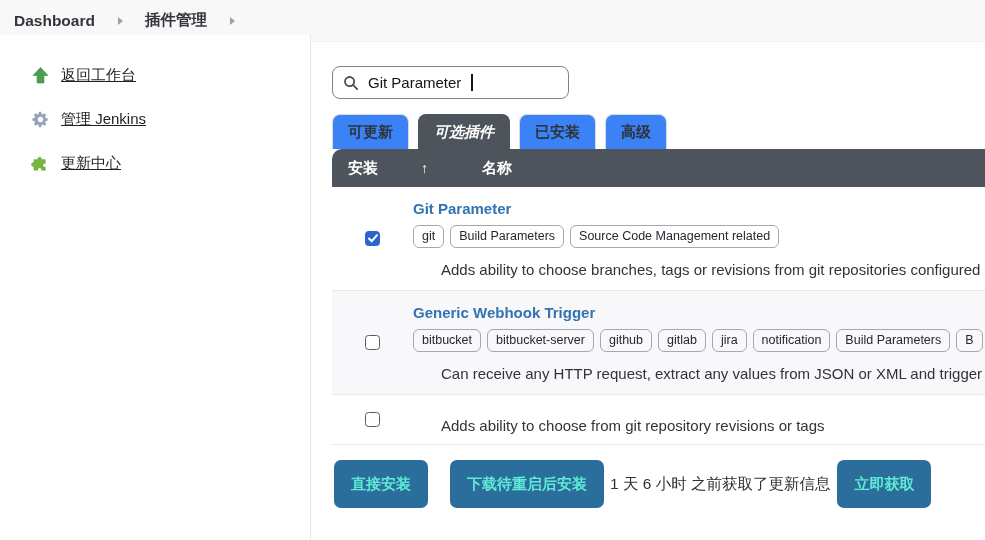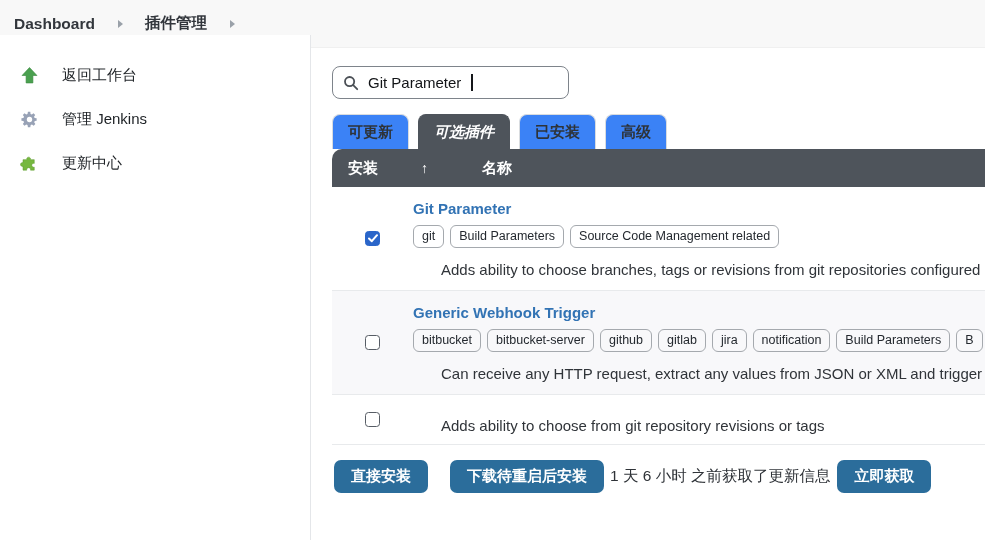--- a/index.html
+++ b/index.html
@@ -1,29 +1,29 @@
 <!DOCTYPE html>
 <html><head>
 <meta charset="utf-8">
 <style>
   * { margin:0; padding:0; box-sizing:border-box; }
   html,body { width:985px; height:540px; overflow:hidden; background:#fff;
     font-family:"Liberation Sans","DejaVu Sans",sans-serif; }
 
   
-  .breadcrumb-bar { height:48px; background:#f8f8f8; border-bottom:1px solid #f0f0f0;
+  .breadcrumb-bar { height:42px; background:#f8f8f8; border-bottom:1px solid #f0f0f0;
     display:flex; align-items:center; padding-left:14px; }
   .crumb { font-weight:bold; font-size:15.5px; color:#32363c; text-decoration:none; cursor:pointer; }
   .crumb-sep { margin:0 21px; display:flex; align-items:center; }
 
   
   .sidebar { position:absolute; top:35px; left:0; width:311px; bottom:0;
     background:#fff; border-right:1px solid #e4e6e9; padding-top:18px; }
-  .side-item { display:flex; align-items:center; gap:23px; padding-left:19px;
-    height:44px; font-size:15px; color:#1d2125; cursor:pointer; }
+  .side-item { display:flex; align-items:center; gap:11px; padding-left:30px;
+    height:44px; font-size:15px; color:#1d2125; cursor:pointer;text-decoration:underline; }
   .side-item .ico { width:20px; height:20px; display:flex; align-items:center; justify-content:center; }
 
   
   .main { position:absolute; top:35px; left:312px; right:0; bottom:0; }
 
   .search-wrap { margin:31px 0 0 20px; width:237px; height:33px;
     border:1.7px solid #7e848b; border-radius:8px; display:flex; align-items:center;
     padding:0 10px; gap:9px; background:#fff; }
   .search-text { font-size:15px; color:#121417; }
   .caret { width:1.3px; height:17px; background:#15171a; margin-left:1px; }
@@ -53,21 +53,21 @@
     font-family:"Liberation Sans","DejaVu Sans",sans-serif; cursor:pointer;text-align:center; }
   .desc { margin:13px 0 0 28px; font-size:15px; color:#303439; white-space:nowrap; }
   .row:last-child .desc { margin-top:9px; }
 
   .checkbox { width:15px; height:15px; border:1.6px solid #575d65; border-radius:3.5px;
     background:#fff; cursor:pointer; display:flex; align-items:center; justify-content:center; }
   .checkbox.checked { background:#2a65c9; border-color:#2a65c9; }
   .checkbox.checked svg { display:block; }
 
   .footer-controls { display:flex; align-items:center; margin:15px 0 0 22px; }
-  .btn { background:#2b6d9b; color:#ffffff; border:none; border-radius:7px; height:33px;
+  .btn { background:#2b6d9b; color:#5eead4; border:none; border-radius:7px; height:48px;
     padding:0 17px; font-size:15px; font-weight:bold; cursor:pointer;
     font-family:"Liberation Sans","DejaVu Sans",sans-serif; }
   .btn-download { margin-left:22px; }
   .update-info { font-size:15.5px; color:#2f3338; margin:0 7px 0 6px; white-space:nowrap; }
 </style>
 </head>
 <body>
 
 <div class="breadcrumb-bar">
   <a class="crumb">Dashboard</a>

